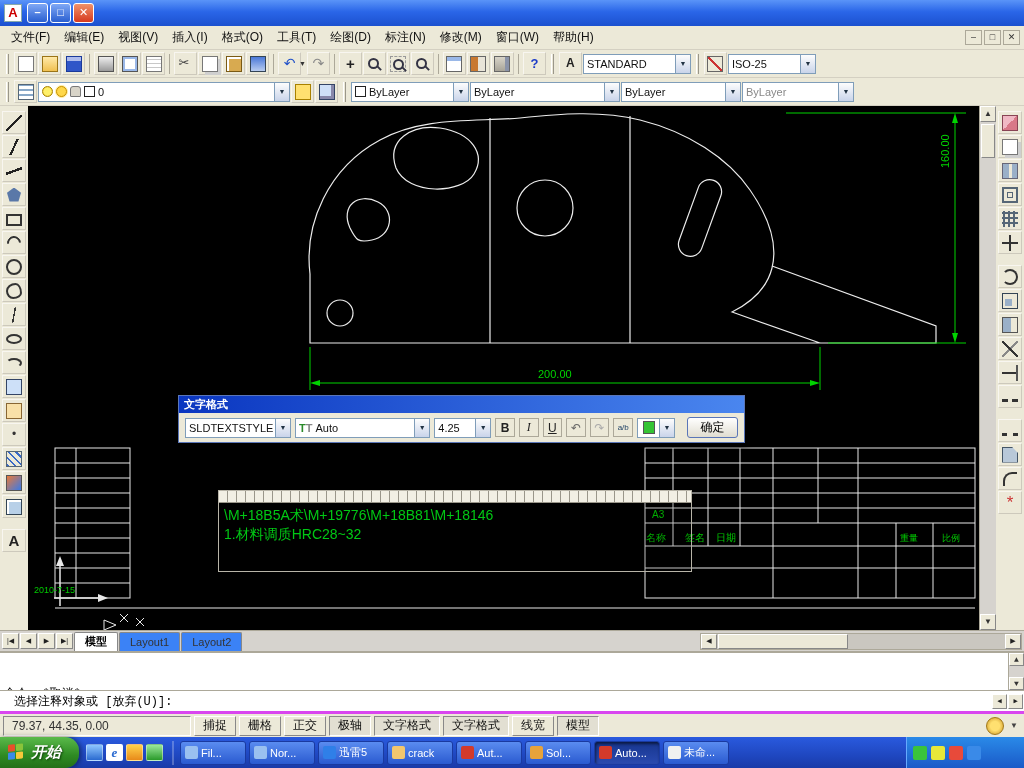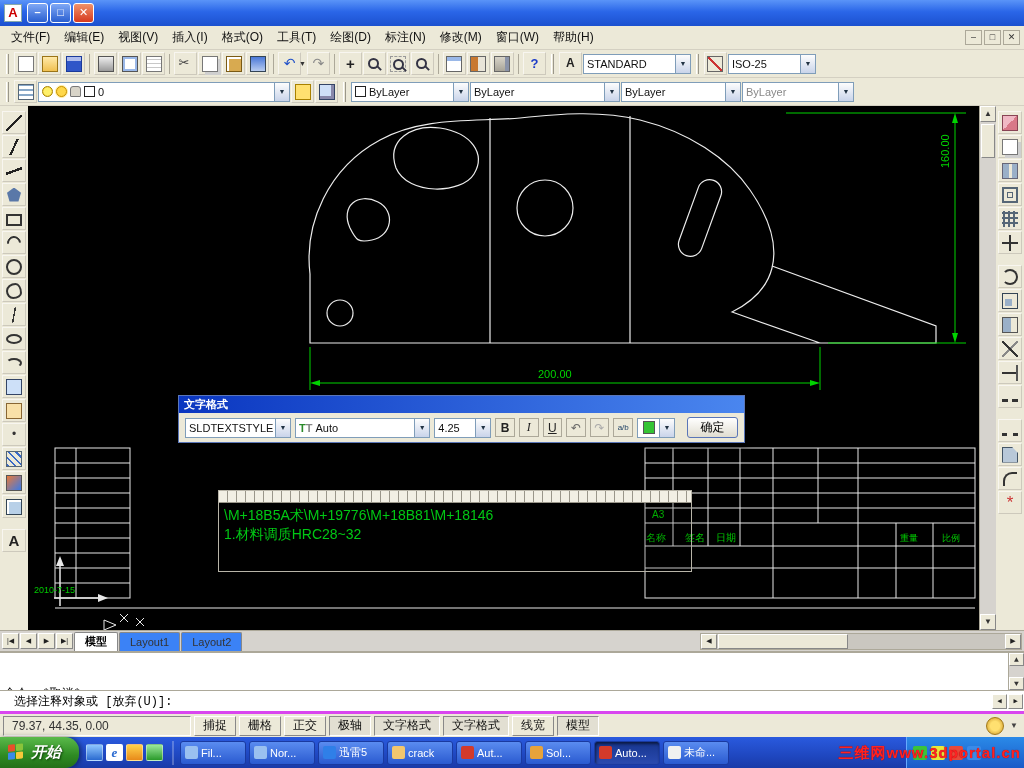--- a/index.html
+++ b/index.html
@@ -668,16 +668,15 @@
           <span class="ticon tc-white"></span>
           <span>未命...</span>
         </div>
     </div>
     <div class="tray">
       <span class="tray-icon tr1"></span>
       <span class="tray-icon tr2"></span>
       <span class="tray-icon tr3"></span>
       <span class="tray-icon tr4"></span>
     </div>
-    <div class="watermark">三维网www.3dportal.cn</div>
   </div>
 
 </div>
 
 </body></html>

